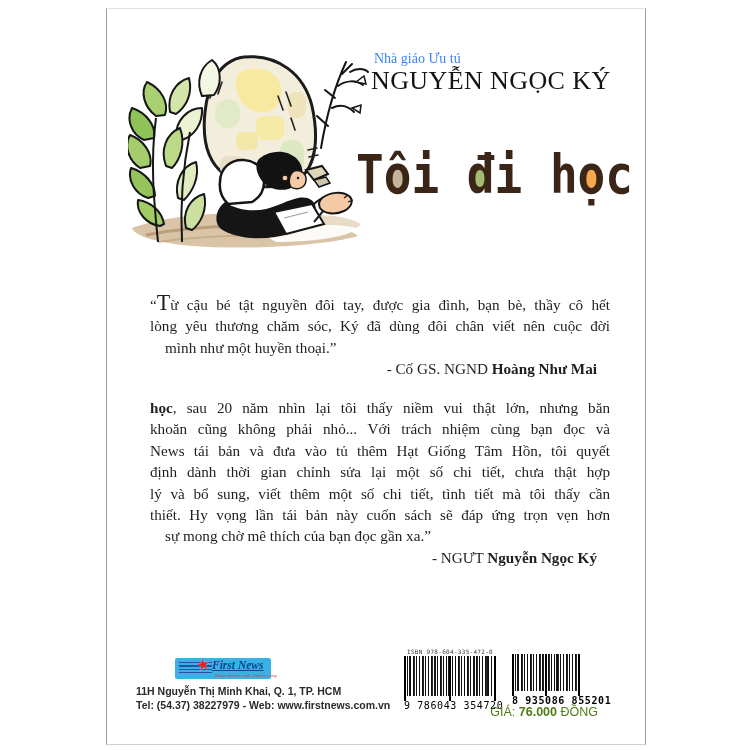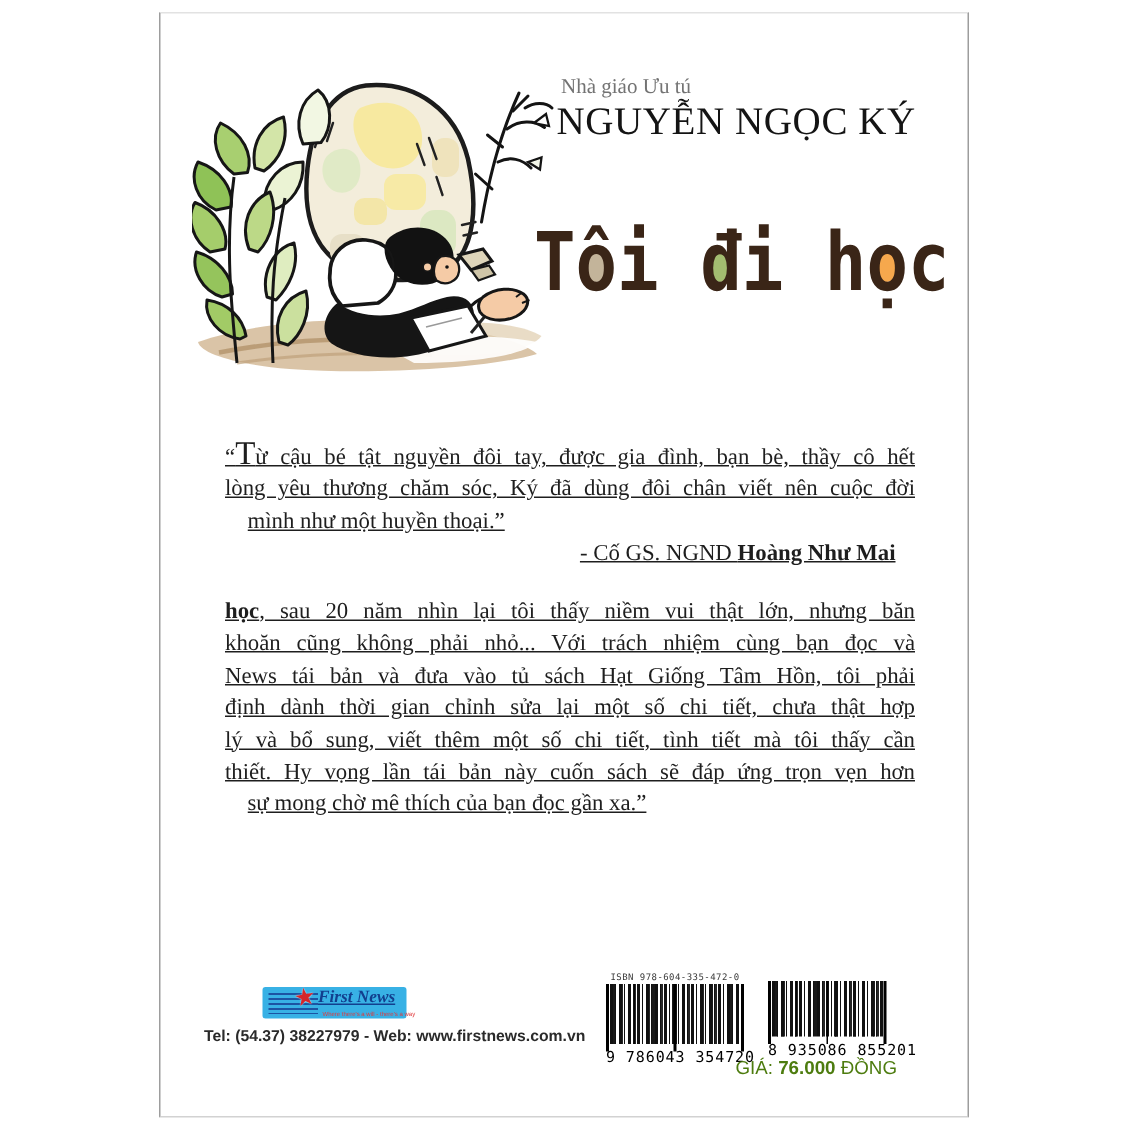--- a/index.html
+++ b/index.html
@@ -8,24 +8,24 @@
     font-family:"Liberation Serif",serif;overflow:hidden;
   }
   .abs{position:absolute;}
   
   .cover{
     left:106px;top:8px;width:538px;height:735px;background:#fff;
     border-left:1px solid #9d9d9d;border-right:1px solid #9d9d9d;
     border-top:1px solid #e2e2e2;border-bottom:1px solid #d2d2d2;
   }
   
-  .honorific{left:374px;top:51px;font-size:14px;color:#737373;}
+  .honorific{left:374px;top:51px;font-size:14px;color:#3b82f6;}
   .author{left:371px;top:66px;font-size:26px;letter-spacing:.4px;color:#141414;}
   
-  .quote{left:150px;width:460px;color:#1e1e1e;font-size:15.2px;text-decoration:underline;}
+  .quote{left:150px;width:460px;color:#1e1e1e;font-size:15.2px;}
   .q1{top:296px;}
   .q2{top:399px;}
   .qline{height:21.4px;overflow:hidden;text-align:justify;text-align-last:justify;}
   .qline.qfirst{overflow:visible;}
   .qline.qlast{text-align-last:left;margin-left:15px;}
   .qline.attr{text-align:left;text-align-last:right;padding-right:13px;overflow:visible;}
   .seg-b{font-weight:bold;}
   .seg-big{font-size:1.45em;line-height:0;}
   
   .logo{left:175px;top:658px;width:96px;height:21px;background:#38b1e5;border-radius:2px;}
@@ -34,21 +34,21 @@
   .logo-star{position:absolute;left:21px;top:-3px;color:#d5262b;font-size:16px;
     font-family:"DejaVu Sans",sans-serif;transform:rotate(-10deg);text-shadow:0 0 1px #ffffff;}
   .logo-name{position:absolute;left:37px;top:1px;font:italic bold 11.5px "Liberation Serif",serif;color:#123f8e;text-decoration:underline;}
   .logo-tag{position:absolute;left:40px;top:15px;font-family:"Liberation Sans",sans-serif;
     font-size:4px;color:#e0393c;white-space:nowrap;}
   .address{left:136px;top:685px;font-family:"Liberation Sans",sans-serif;font-weight:bold;
     font-size:10.5px;line-height:13.5px;color:#2a2a2a;}
   
   .bc{text-align:center;}
   .bc1{left:404px;top:648px;width:92px;}
-  .bc2{left:512px;top:653px;width:79px;}
+  .bc2{left:512px;top:653px;width:68px;font-weight:bold;}
   .bc-label{font-family:"DejaVu Sans Mono",monospace;font-size:6px;letter-spacing:.3px;
     color:#3a3a3a;height:7px;white-space:nowrap;}
   .bars{position:relative;height:40px;margin-top:1px;background-color:#fff;
     background-image:
       repeating-linear-gradient(90deg,#111 0 1px,rgba(0,0,0,0) 1px 3px,#111 3px 4.5px,rgba(0,0,0,0) 4.5px 6px),
       repeating-linear-gradient(90deg,rgba(0,0,0,.85) 0 2px,rgba(0,0,0,0) 2px 9px),
       repeating-linear-gradient(90deg,rgba(0,0,0,0) 0 5px,rgba(0,0,0,.9) 5px 6.5px,rgba(0,0,0,0) 6.5px 13px);}
   .bc2 .bars{height:37px;}
   .guard{position:absolute;top:0;width:1.6px;background:#000;height:calc(100% + 5px);}
   .guard.gl{left:0;} .guard.gm{left:49%;} .guard.gr{right:0;}
@@ -155,35 +155,37 @@
 <div class="abs quote q1">
   <div class="qline qfirst"><span>“</span><span class="seg-big">T</span><span>ừ cậu bé tật nguyền đôi tay, được gia đình, bạn bè, thầy cô hết</span></div>
   <div class="qline"><span>lòng yêu thương chăm sóc, Ký đã dùng đôi chân viết nên cuộc đời</span></div>
   <div class="qline qlast"><span>mình như một huyền thoại.”</span></div>
   <div class="qline attr"><span>- Cố GS. NGND </span><span class="seg-b">Hoàng Như Mai</span></div>
 </div>
 
 <div class="abs quote q2">
   <div class="qline"><span class="seg-b">học</span><span>, sau 20 năm nhìn lại tôi thấy niềm vui thật lớn, nhưng băn</span></div>
   <div class="qline"><span>khoăn cũng không phải nhỏ... Với trách nhiệm cùng bạn đọc và</span></div>
-  <div class="qline"><span>News tái bản và đưa vào tủ sách Hạt Giống Tâm Hồn, tôi phải</span></div>
+  <div class="qline"><span>News tái bản và đưa vào tủ thêm Hạt Giống Tâm Hồn, tôi quyết</span></div>
   <div class="qline"><span>định dành thời gian chỉnh sửa lại một số chi tiết, chưa thật hợp</span></div>
   <div class="qline"><span>lý và bổ sung, viết thêm một số chi tiết, tình tiết mà tôi thấy cần</span></div>
   <div class="qline"><span>thiết. Hy vọng lần tái bản này cuốn sách sẽ đáp ứng trọn vẹn hơn</span></div>
   <div class="qline qlast"><span>sự mong chờ mê thích của bạn đọc gần xa.”</span></div>
+  <div class="qline attr"><span>- NGƯT </span><span class="seg-b">Nguyễn Ngọc Ký</span></div>
 </div>
 
 <div class="abs logo">
   <div class="logo-stripes"></div>
   <div class="logo-star">★</div>
   <div class="logo-name">First News</div>
   <div class="logo-tag">Where there's a will - there's a way</div>
 </div>
 
 <div class="abs address">
+  <div>11H Nguyễn Thị Minh Khai, Q. 1, TP. HCM</div>
   <div>Tel: (54.37) 38227979 - Web: www.firstnews.com.vn</div>
 </div>
 
 <div class="abs bc bc1">
   <div class="bc-label">ISBN 978-604-335-472-0</div>
   <div class="bars">
     <div class="guard gl"></div>
       <div class="guard gm"></div>
       <div class="guard gr"></div>
   </div>

